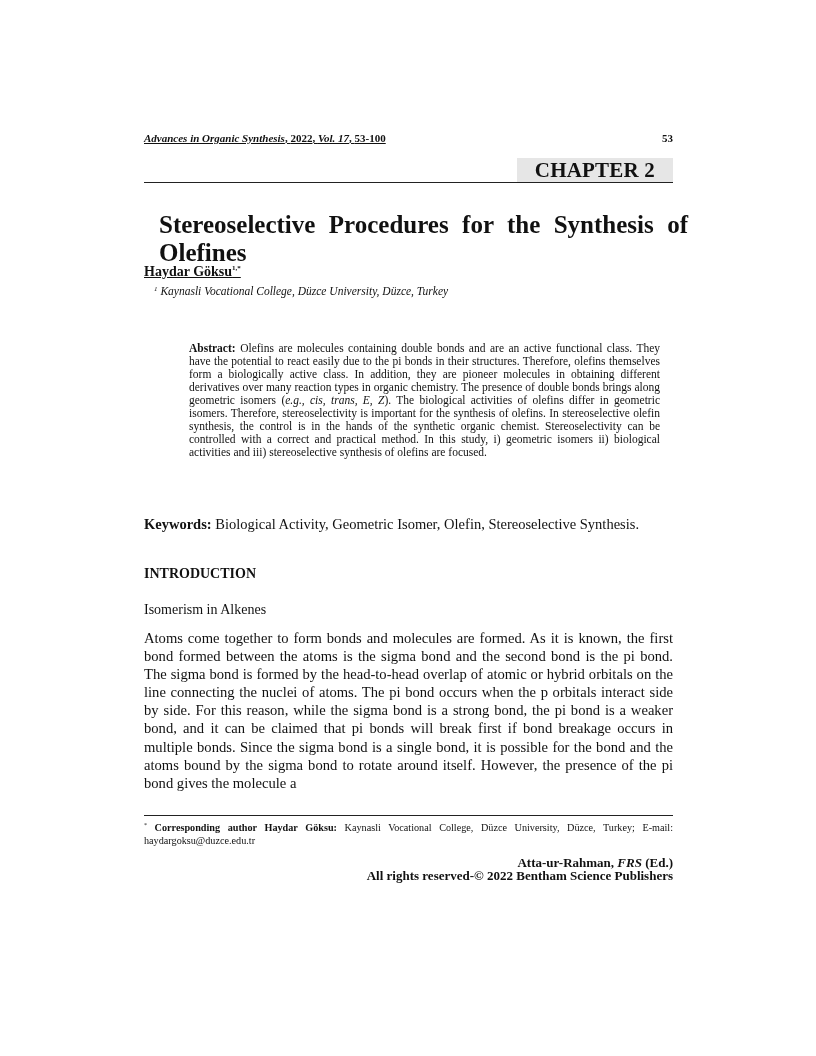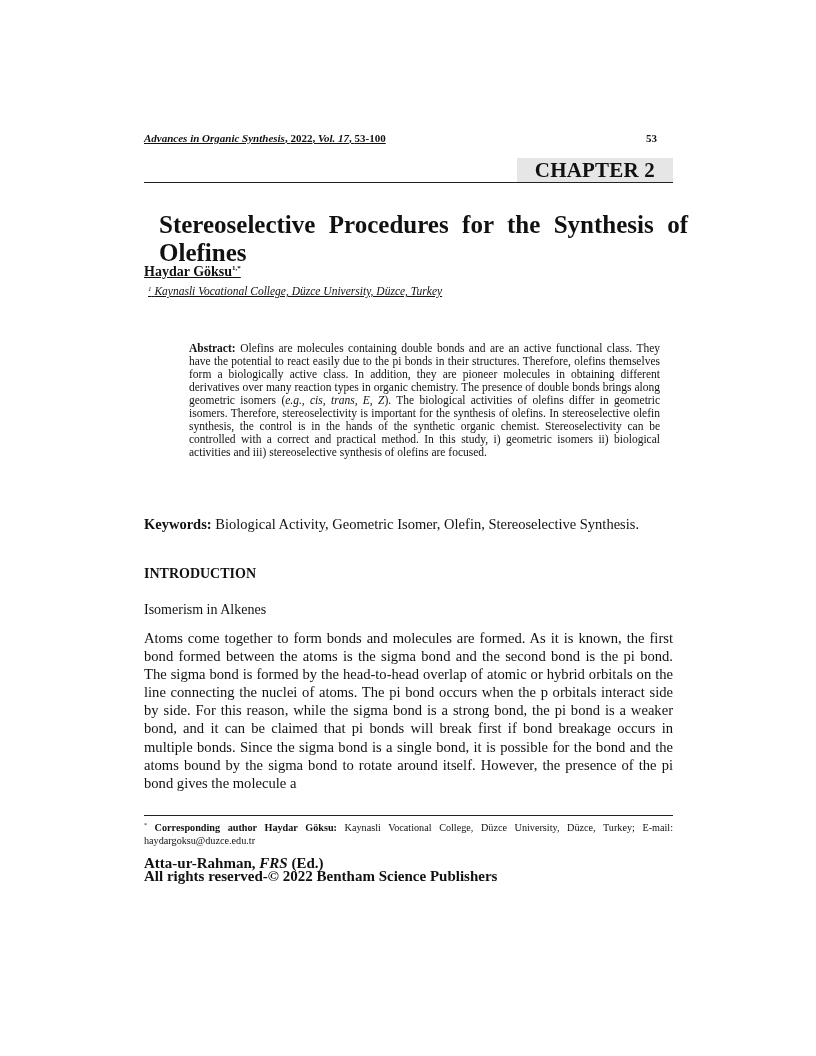--- a/index.html
+++ b/index.html
@@ -1,40 +1,40 @@
 <!DOCTYPE html>
 <html><head>
   <meta charset="utf-8">
   <style>
     html, body { margin: 0; padding: 0; background: #ffffff; }
     body { width: 816px; height: 1056px; position: relative; font-family: "Liberation Serif", "DejaVu Serif", serif; color: #111; }
     .page { position: absolute; left: 144px; top: 0; width: 529px; }
     .running-head { position: absolute; top: 132px; left: 0; width: 529px; font-size: 11px; font-weight: bold; }
     .running-head .journal { position: absolute; left: 0; right: 0; text-align: left; text-decoration: underline; }
     .running-head .journal i { font-style: italic; }
-    .running-head .page-num { position: absolute; right: 16px; }
+    .running-head .page-num { position: absolute; right: 0; }
     .chapter-label { position: absolute; top: 158px; right: 0; background: #e6e6e6; font-size: 21px; font-weight: bold; padding: 0 18px; line-height: 24px; letter-spacing: 0.2px; }
     .chapter-rule { position: absolute; top: 182px; left: 0; width: 529px; height: 1px; background: #222; }
     .title { position: absolute; top: 196px; left: 0; width: 529px; font-size: 25px; font-weight: bold; line-height: 28px; text-align: justify; text-align-last: left; margin: 15px; }
     .title .l1 { display: block; text-align: justify; text-align-last: justify; }
     .author { position: absolute; top: 264px; left: 0; font-size: 14px; font-weight: bold; text-decoration: underline; }
     .author sup { font-size: 7px; vertical-align: 6px; }
-    .affiliation { position: absolute; top: 285px; left: 4px; font-size: 11.5px; font-style: italic; text-decoration: underline; }
+    .affiliation { position: absolute; top: 285px; left: 10px; font-size: 11.5px; font-style: italic; }
     .affiliation sup { font-size: 7px; vertical-align: 4px; }
     .abstract { position: absolute; top: 326px; left: 29px; width: 471px; font-size: 11.5px; line-height: 13.05px; text-align: justify; margin: 16px; }
     .abstract b { font-weight: bold; }
     .keywords { position: absolute; top: 516px; left: 0; width: 529px; font-size: 14.5px; line-height: 17px; text-align: justify; margin: 0; }
     .intro { position: absolute; top: 566px; left: 0; font-size: 14px; font-weight: bold; }
     .subhead { position: absolute; top: 602px; left: 0; font-size: 14px; font-weight: normal; }
     .body-text { position: absolute; top: 629px; left: 0; width: 529px; font-size: 14.6px; line-height: 18.1px; text-align: justify; margin: 0; }
     .fn-rule { position: absolute; top: 815px; left: 0; width: 529px; height: 1px; background: #222; }
     .footnote { position: absolute; top: 819px; left: 0; width: 529px; font-size: 10.2px; line-height: 13px; text-align: justify; margin: 0; }
     .footnote b { font-weight: bold; }
     .footnote sup { font-size: 6px; vertical-align: 4px; }
-    .publisher { position: absolute; top: 857px; left: 0; width: 529px; text-align: left; font-size: 15px; font-weight: bold; line-height: 12.5px; }
+    .publisher { position: absolute; top: 857px; left: 0; width: 529px; text-align: right; font-size: 13px; font-weight: bold; line-height: 12.5px; }
     .publisher i { font-style: italic; }
   </style>
 </head>
 <body>
 
 <div class="page">
 
   <div class="running-head">
     <span class="journal"><i>Advances in Organic Synthesis</i>, <span>2022</span>, <i>Vol. 17</i>, <span>53-100</span></span>
     <span class="page-num">53</span>

